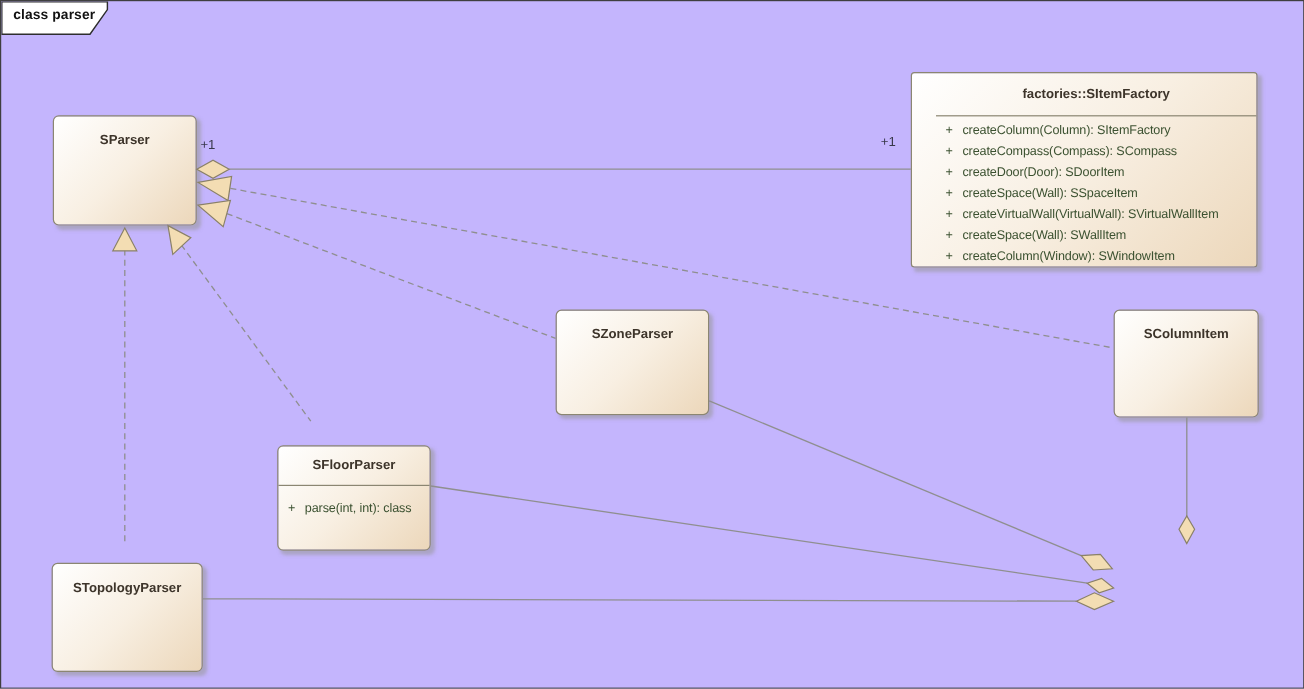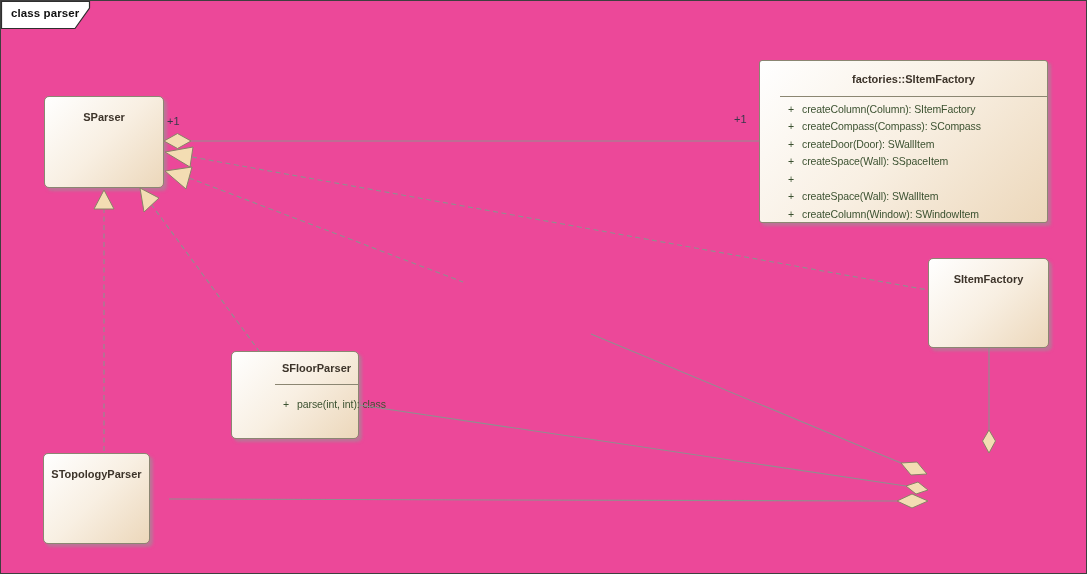--- a/index.html
+++ b/index.html
@@ -1,17 +1,17 @@
 <!DOCTYPE html>
 <html><head>
 <meta charset="utf-8">
 <style>
   html,body{margin:0;padding:0;background:#e9e9e9;font-family:"Liberation Sans",sans-serif;}
   #canvas{
-    position:relative;width:1087px;height:574px;background:#ec4899;
+    position:relative;width:1087px;height:574px;background:#c4b5fd;
     border:1px solid #3f3f3f;box-sizing:border-box;overflow:hidden;
   }
   
   #frame-tab{position:absolute;left:0;top:0;width:110px;height:32px;}
   #frame-tab-label{
     position:absolute;left:10px;top:6px;font-size:11.5px;font-weight:bold;color:#111111;
     letter-spacing:.1px;white-space:nowrap;
   }
   
   #connector-layer{position:absolute;left:0;top:0;width:1087px;height:574px;pointer-events:none;}
@@ -34,24 +34,24 @@
   .title-compartment{display:flex;align-items:center;justify-content:center;}
   .methods-compartment{border-top:1px solid #8b8672;padding-top:3px;}
   .m-row{display:flex;align-items:center;height:17.5px;font-size:10.5px;color:#3b5130;white-space:nowrap;}
   .m-row .vis{width:22px;text-align:center;flex:none;}
   .m-row .sig{letter-spacing:-0.1px;}
   
   #box-sparser        {left:43px; top:95px; width:120px;height:92px;}
   #box-sitemfactory   {left:758px;top:59px; width:289px;height:163px;border-radius:3px;padding-left:20px;}
   #box-sitemfactory .title-compartment{height:35px;}
   #box-szoneparser    {left:462px;top:257px;width:128px;height:88px;}
-  #box-sfloorparser   {left:230px;top:350px;width:128px;height:88px;padding-left:43px;}
+  #box-sfloorparser   {left:230px;top:370px;width:128px;height:88px;}
   #box-sfloorparser .title-compartment{height:32px;}
   #box-sfloorparser .m-row{margin-top:7px;}
-  #box-stopologyparser{left:42px; top:452px;width:107px;height:91px;}
+  #box-stopologyparser{left:42px; top:468px;width:126px;height:91px;}
   #box-sequipparser   {left:927px;top:257px;width:121px;height:90px;}
   #box-sbigparser     {left:928px;top:452px;width:119px;height:91px;}
   
   .mult-label{position:absolute;font-size:11px;color:#38384a;z-index:3;}
   #mult-src{left:166px;top:114px;}
   #mult-tgt{left:733px;top:112px;}
 </style>
 </head>
 <body>
 
@@ -107,55 +107,59 @@
       <div class="m-row">
         <span class="vis">+</span>
         <span class="sig">createColumn(Column): SItemFactory</span>
       </div>
       <div class="m-row">
         <span class="vis">+</span>
         <span class="sig">createCompass(Compass): SCompass</span>
       </div>
       <div class="m-row">
         <span class="vis">+</span>
-        <span class="sig">createDoor(Door): SWallItem</span>
+        <span class="sig">createDoor(Door): SDoorItem</span>
       </div>
       <div class="m-row">
         <span class="vis">+</span>
         <span class="sig">createSpace(Wall): SSpaceItem</span>
       </div>
       <div class="m-row">
         <span class="vis">+</span>
+        <span class="sig">createVirtualWall(VirtualWall): SVirtualWallItem</span>
       </div>
       <div class="m-row">
         <span class="vis">+</span>
         <span class="sig">createSpace(Wall): SWallItem</span>
       </div>
       <div class="m-row">
         <span class="vis">+</span>
         <span class="sig">createColumn(Window): SWindowItem</span>
       </div>
     </div>
   </div>
 
+  <div id="box-szoneparser" class="uml-box">
+    <span class="uml-title">SZoneParser</span>
+  </div>
 
   <div id="box-sfloorparser" class="uml-box compartmented">
     <div class="title-compartment">
       <span class="uml-title">SFloorParser</span>
     </div>
     <div class="methods-compartment">
       <div class="m-row">
         <span class="vis">+</span>
         <span class="sig">parse(int, int): class</span>
       </div>
     </div>
   </div>
 
   <div id="box-stopologyparser" class="uml-box">
     <span class="uml-title">STopologyParser</span>
   </div>
 
   <div id="box-sequipparser" class="uml-box">
-    <span class="uml-title">SItemFactory</span>
+    <span class="uml-title">SColumnItem</span>
   </div>
 
 
 </div>
 
 </body></html>

